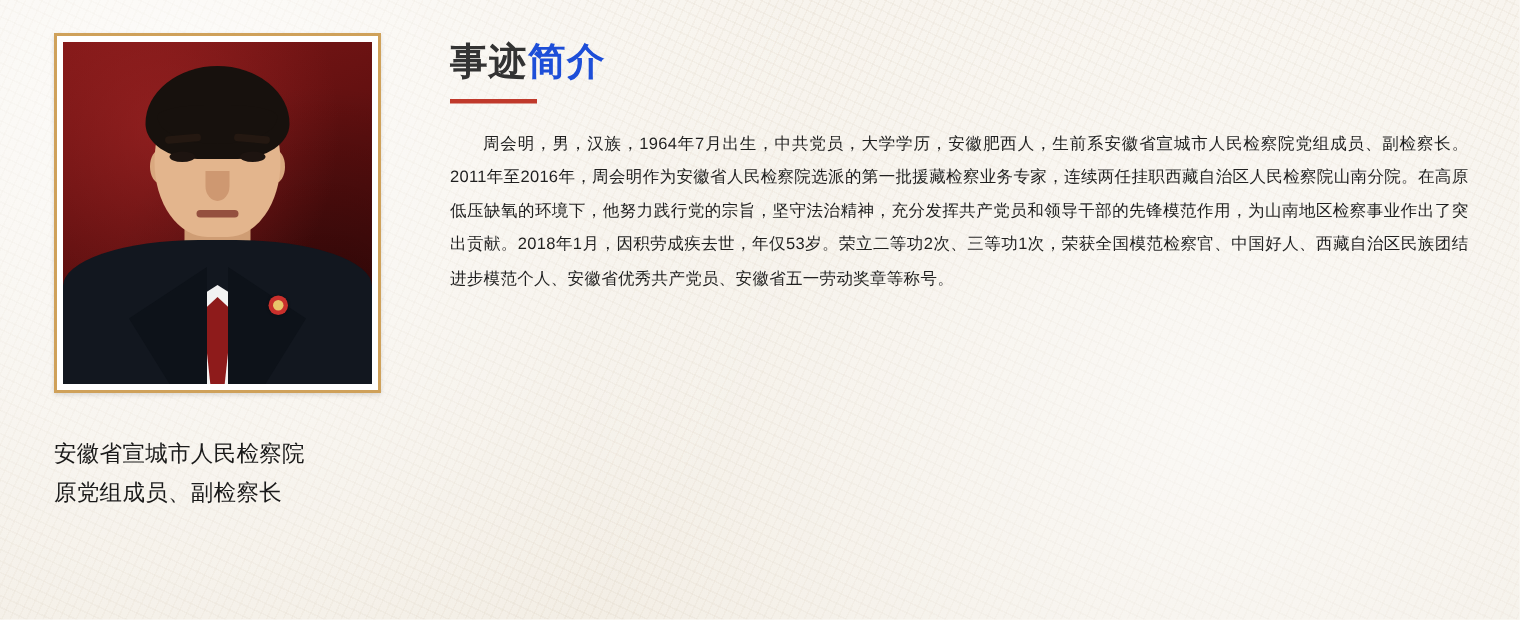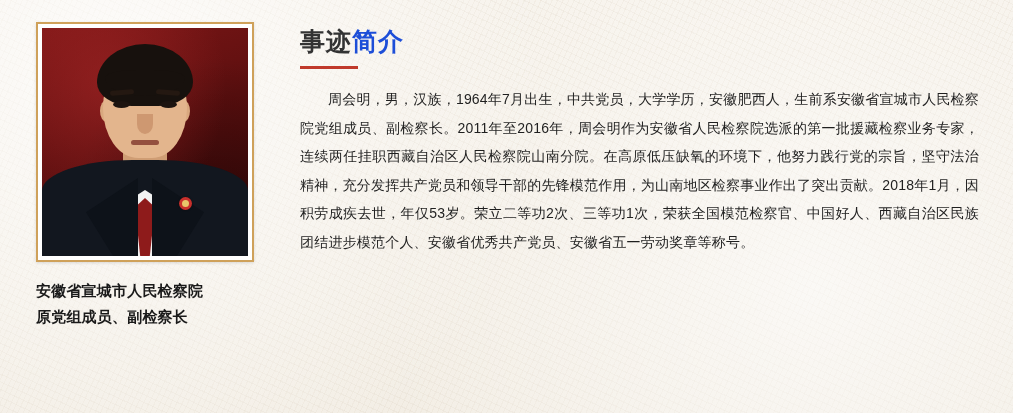--- a/index.html
+++ b/index.html
@@ -236,27 +236,27 @@
     content: "";
     position: absolute;
     left: 3px;
     top: 3px;
     width: 7px;
     height: 7px;
     background: #e8c66a;
     border-radius: 50%;
   }
   .caption {
-    margin-top: 16px;
+    margin-top: 28px;
     width: 218px;
     text-align: left;
     color: #1a1a1a;
     font-size: 15px;
     line-height: 1.75;
-    font-weight: bold;
+    font-weight: normal;
     letter-spacing: 0.2px;
   }
   .caption div { white-space: pre-line; }
 
   .right-col {
     flex: 1 1 auto;
     padding: 26px 34px 0 10px;
     box-sizing: border-box;
   }
   .section-title {
@@ -268,21 +268,21 @@
   }
   .title-a { color: #333333; }
   .title-b { color: #1d4ed8; }
   .title-rule {
     width: 58px;
     height: 3px;
     background: #c0392b;
     margin: 10px 0 16px 0;
   }
   .body-text {
-    font-size: 14px;
+    font-size: 11px;
     line-height: 2.04;
     color: #1f1f1f;
     text-align: justify;
     text-justify: inter-ideograph;
     text-indent: 2em;
     margin: 0;
     letter-spacing: 0.2px;
   }
 </style>
 </head>

